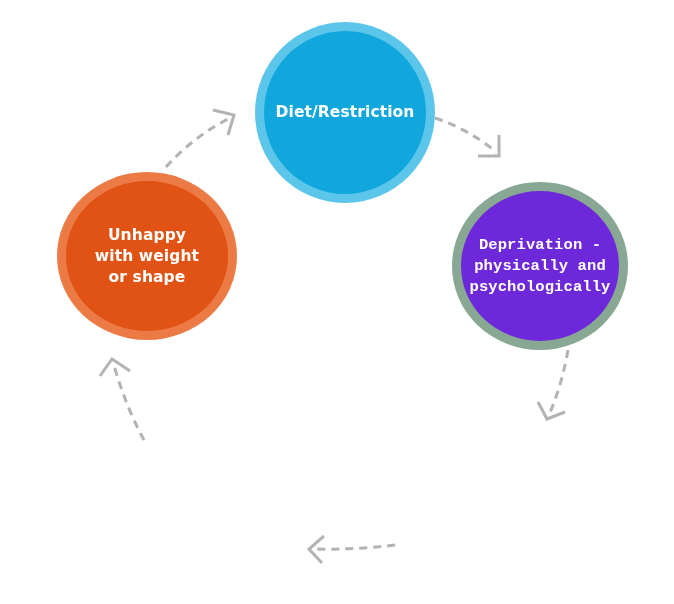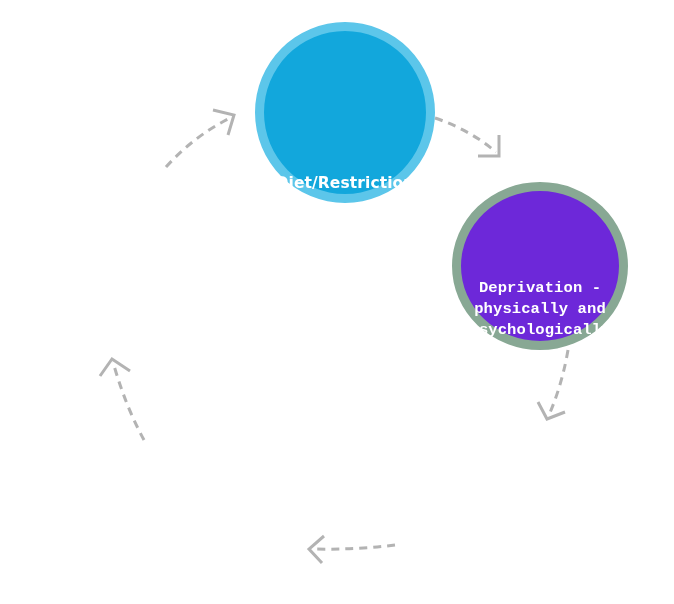--- a/index.html
+++ b/index.html
@@ -19,21 +19,21 @@
       left: 0;
       top: 0;
       width: 674px;
       height: 604px;
     }
     .node {
       position: absolute;
       border-radius: 50%;
       box-sizing: border-box;
       display: flex;
-      align-items: flex-end;
+      align-items: center;
       justify-content: center;
       text-align: center;
     }
     .node-label {
       color: #ffffff;
       font-size: 15.5px;
       line-height: 21px;
       font-weight: 600;
       letter-spacing: 0.1px;
       white-space: pre-line;
@@ -72,13 +72,18 @@
   </svg>
 
   <div id="node-0" class="node" style="background: rgb(18, 167, 220); border-color: rgb(92, 198, 234);">
     <span class="node-label">Diet/Restriction</span>
   </div>
   <div id="node-1" class="node" style="background: #6d28d9; border-color: rgb(136, 168, 148); font-family: Liberation Mono, monospace;">
     <span class="node-label">Deprivation -
 physically and
 psychologically</span>
   </div>
+  <div id="node-4" class="node" style="background: rgb(224, 83, 20); border-color: rgb(236, 122, 69);">
+    <span class="node-label">Unhappy
+with weight
+or shape</span>
+  </div>
 </div>
 
 </body></html>

